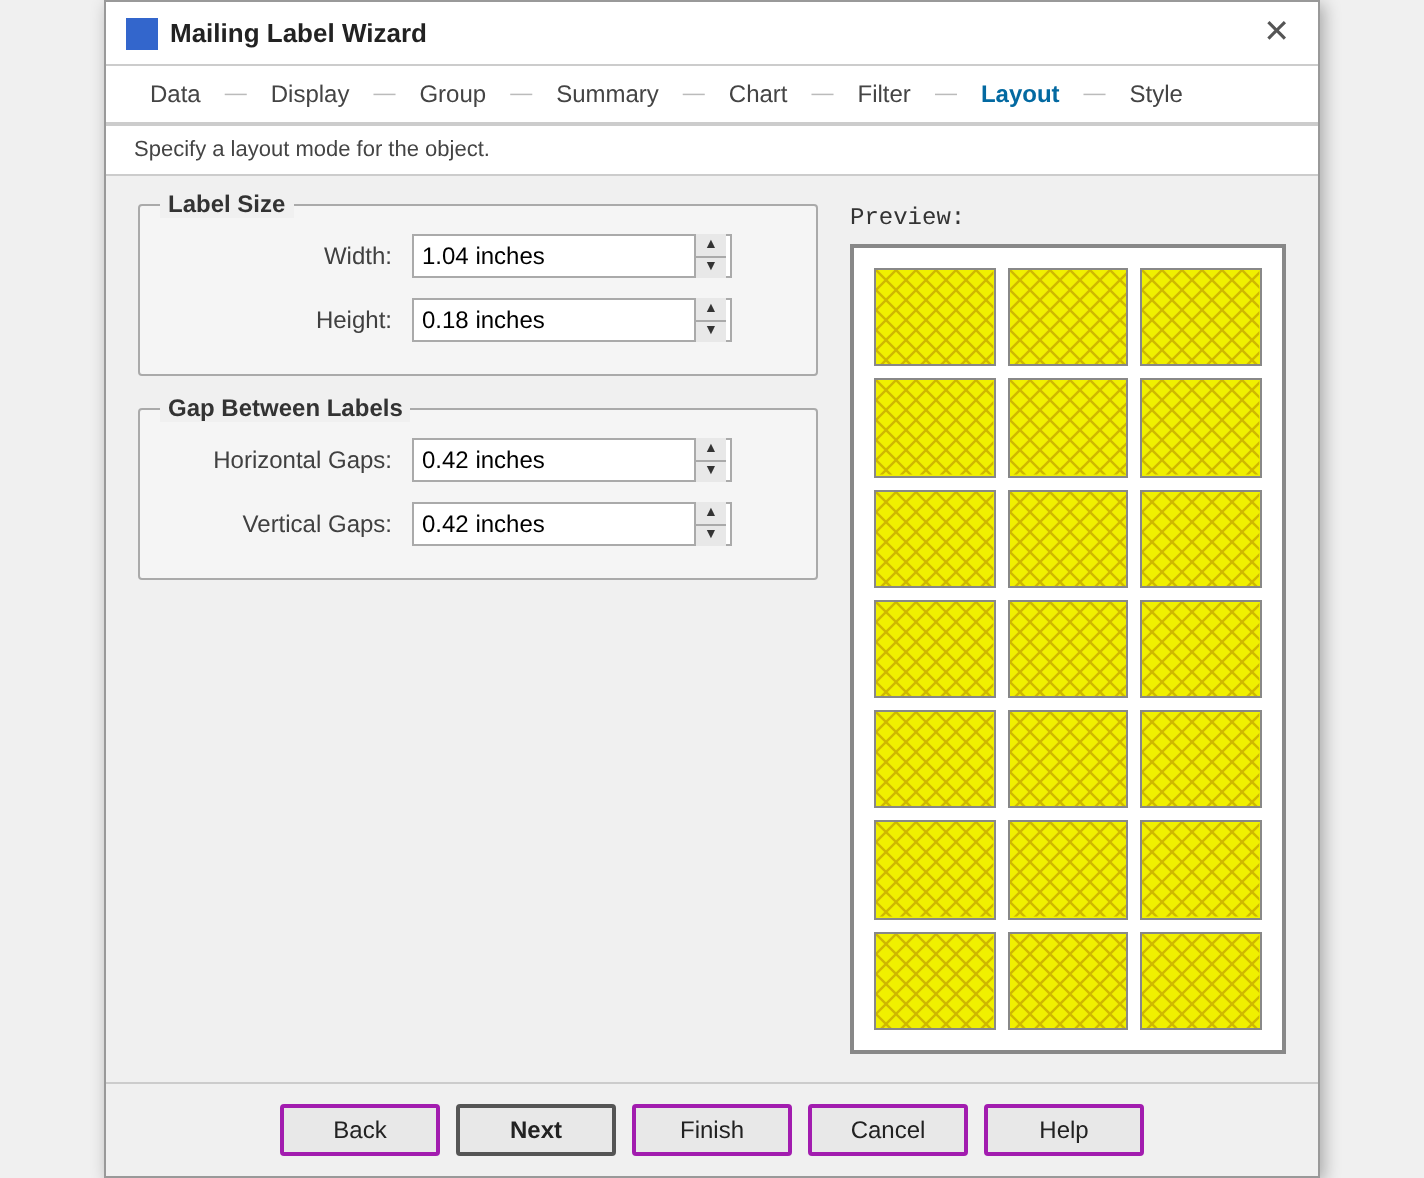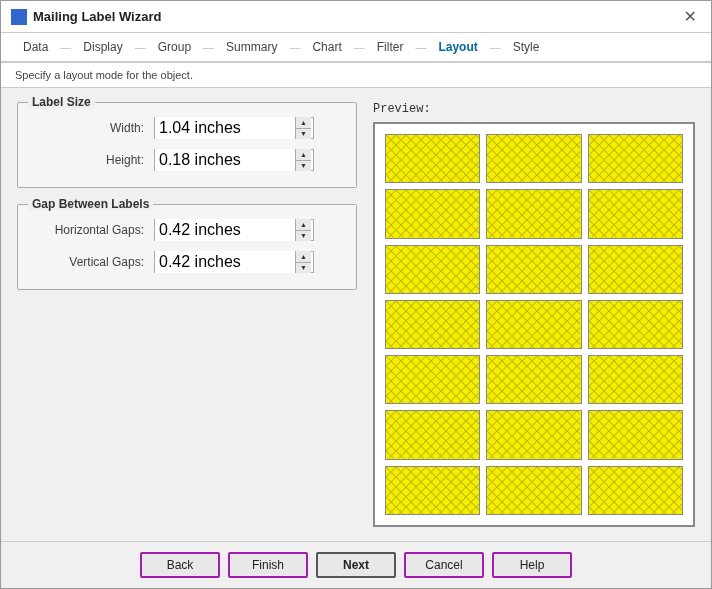--- a/index.html
+++ b/index.html
@@ -8,21 +8,21 @@
       font-size: 13px;
       background: #f0f0f0;
       display: flex;
       justify-content: center;
       align-items: center;
       width: 712px;
       height: 589px;
       overflow: hidden;
     }
     .window {
-      width: 712px;
+      width: 608px;
       height: 589px;
       background: #f0f0f0;
       border: 1px solid #999;
       display: flex;
       flex-direction: column;
       box-shadow: 2px 2px 8px rgba(0,0,0,0.3);
     }
     .title-bar {
       background: #fff;
       border-bottom: 1px solid #ccc;
@@ -137,21 +137,21 @@
       display: flex;
       align-items: center;
       border: 1px solid #aaa;
       background: #fff;
       width: 160px;
       height: 22px;
     }
     .field-input {
       border: none;
       outline: none;
-      font-size: 16px;
+      font-size: 12px;
       width: 140px;
       padding: 2px 4px;
       background: #fff;
     }
     .spin-btns {
       display: flex;
       flex-direction: column;
       width: 16px;
       height: 22px;
       border-left: 1px solid #aaa;
@@ -529,18 +529,18 @@
         </pattern>
       </defs>
       <rect width="100%" height="100%" fill="url(#xpat20)" opacity="0.7"></rect>
     </svg></div>
         </div>
     </div>
   </div>
 
   <div class="footer">
     <button class="footer-btn">Back</button>
+    <button class="footer-btn primary">Next</button>
     <button class="footer-btn">Finish</button>
-    <button class="footer-btn primary">Next</button>
     <button class="footer-btn">Cancel</button>
     <button class="footer-btn">Help</button>
   </div>
 </div>
 
 </body></html>

